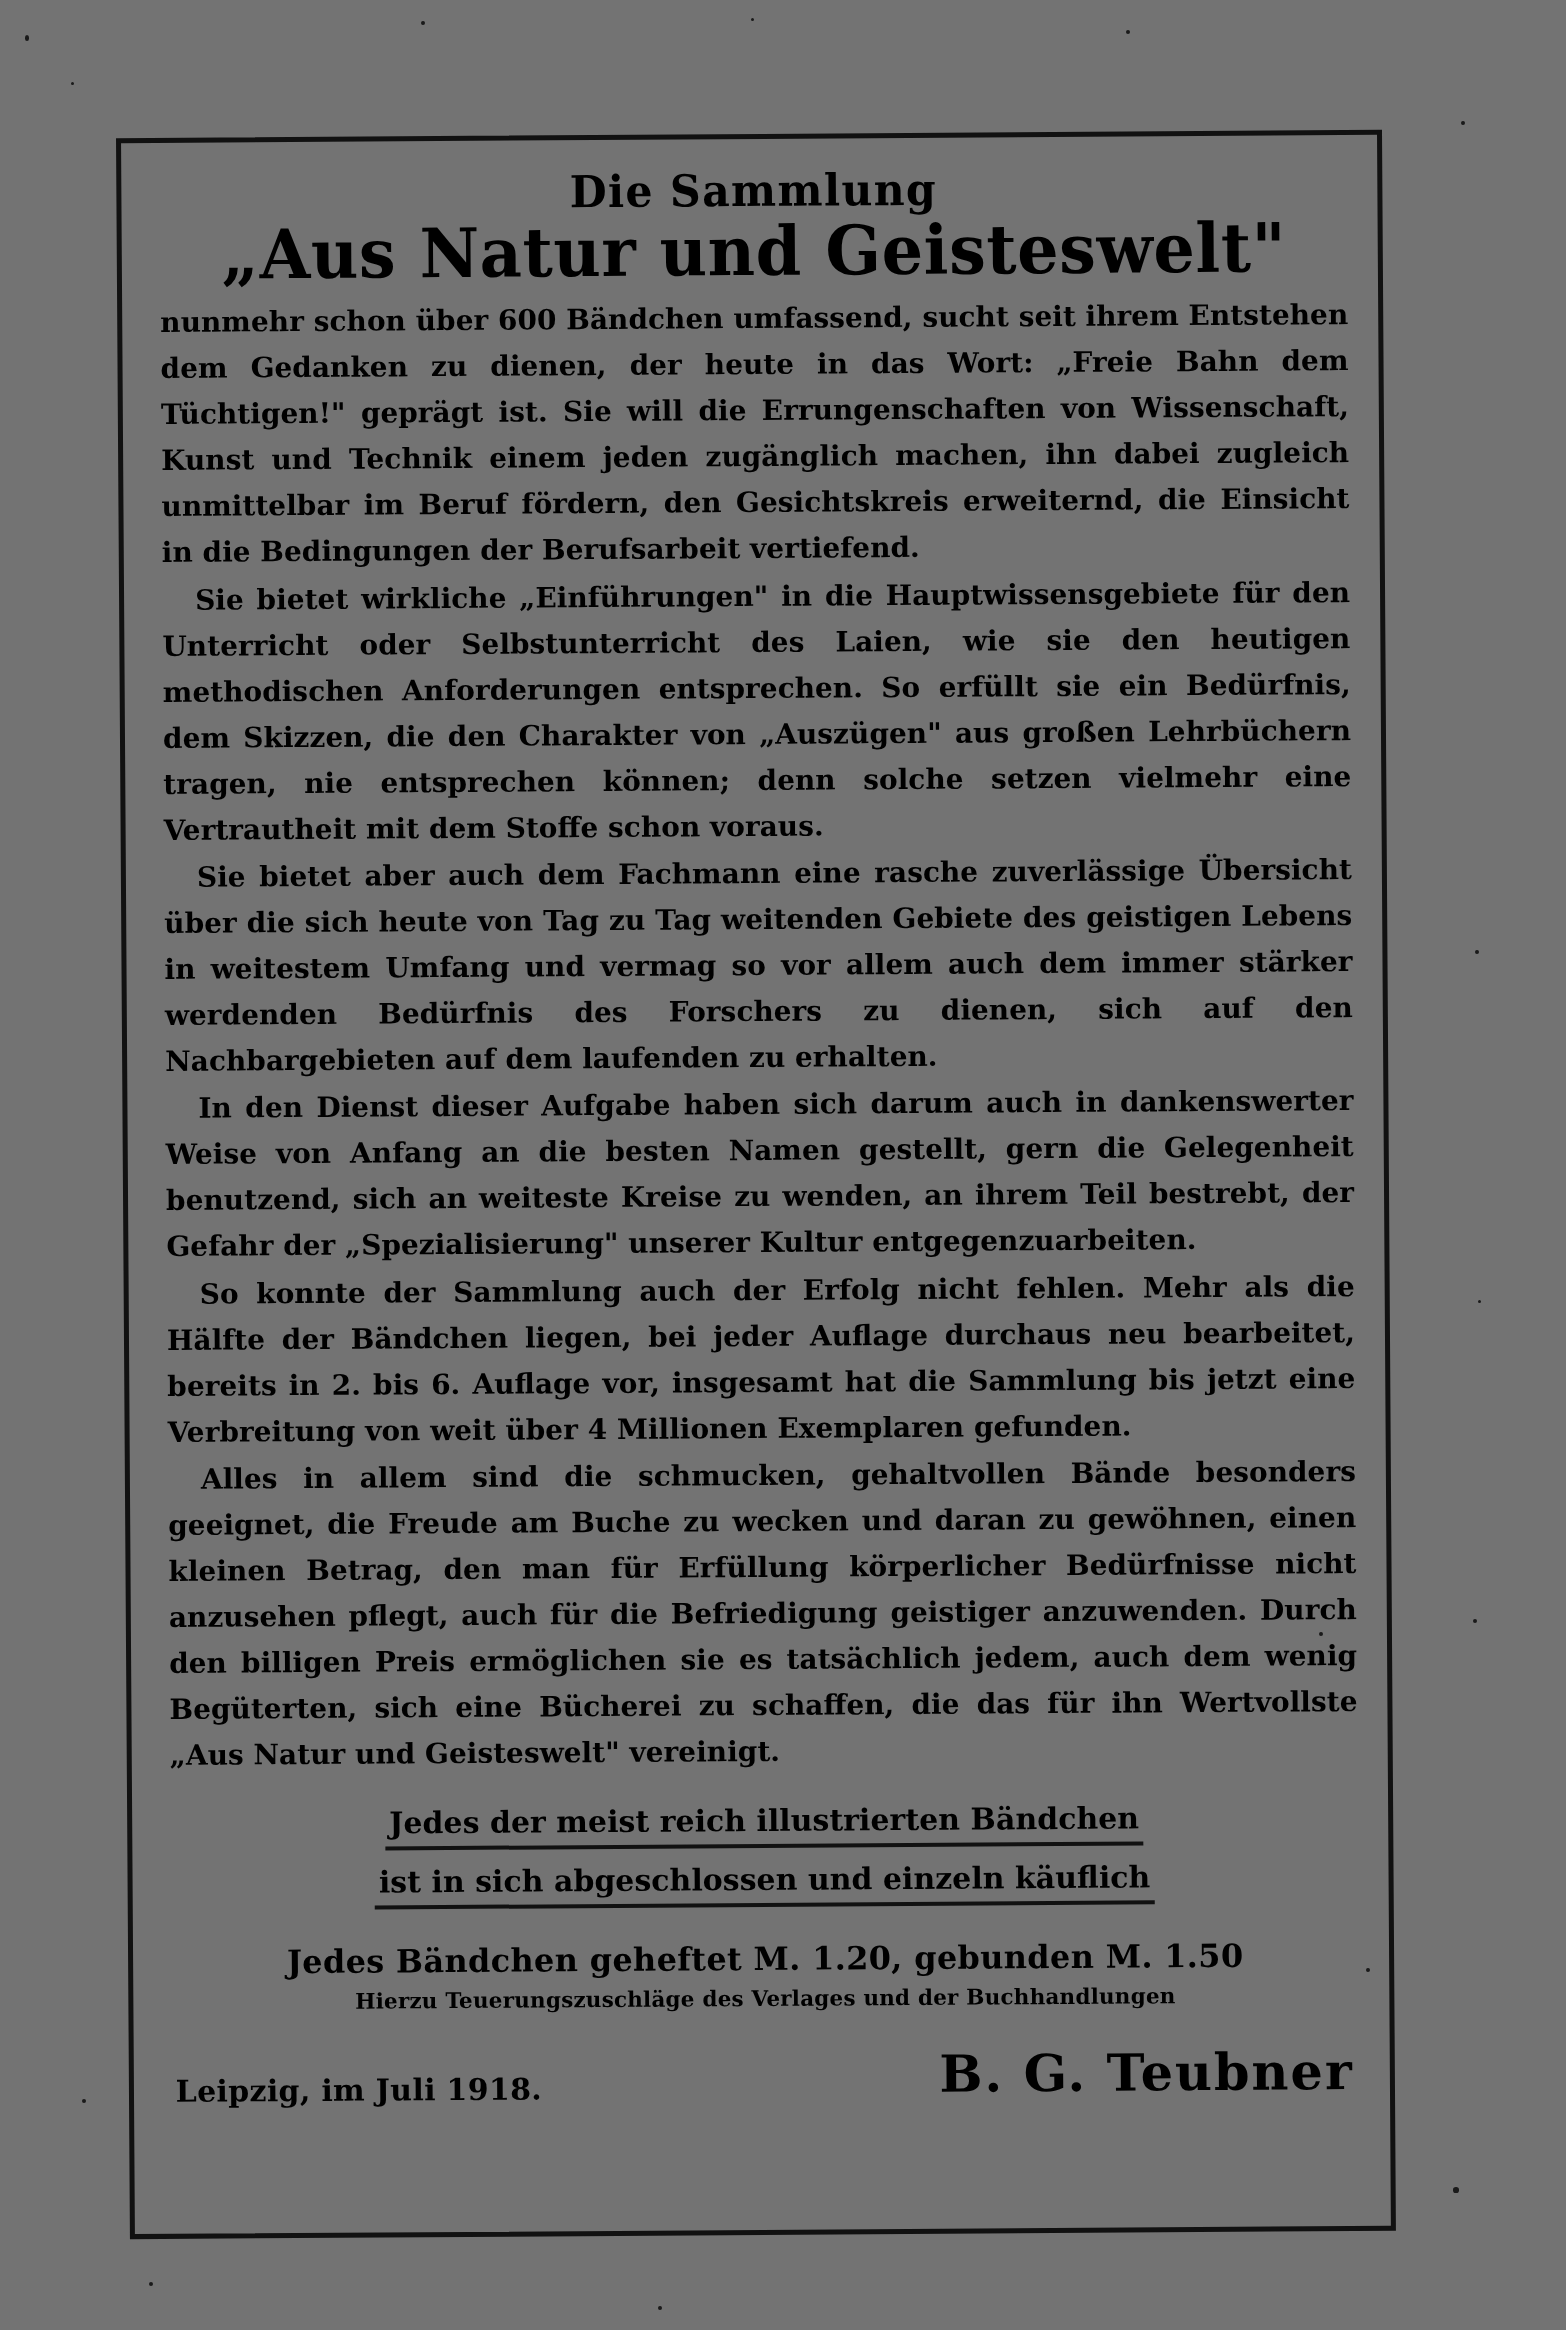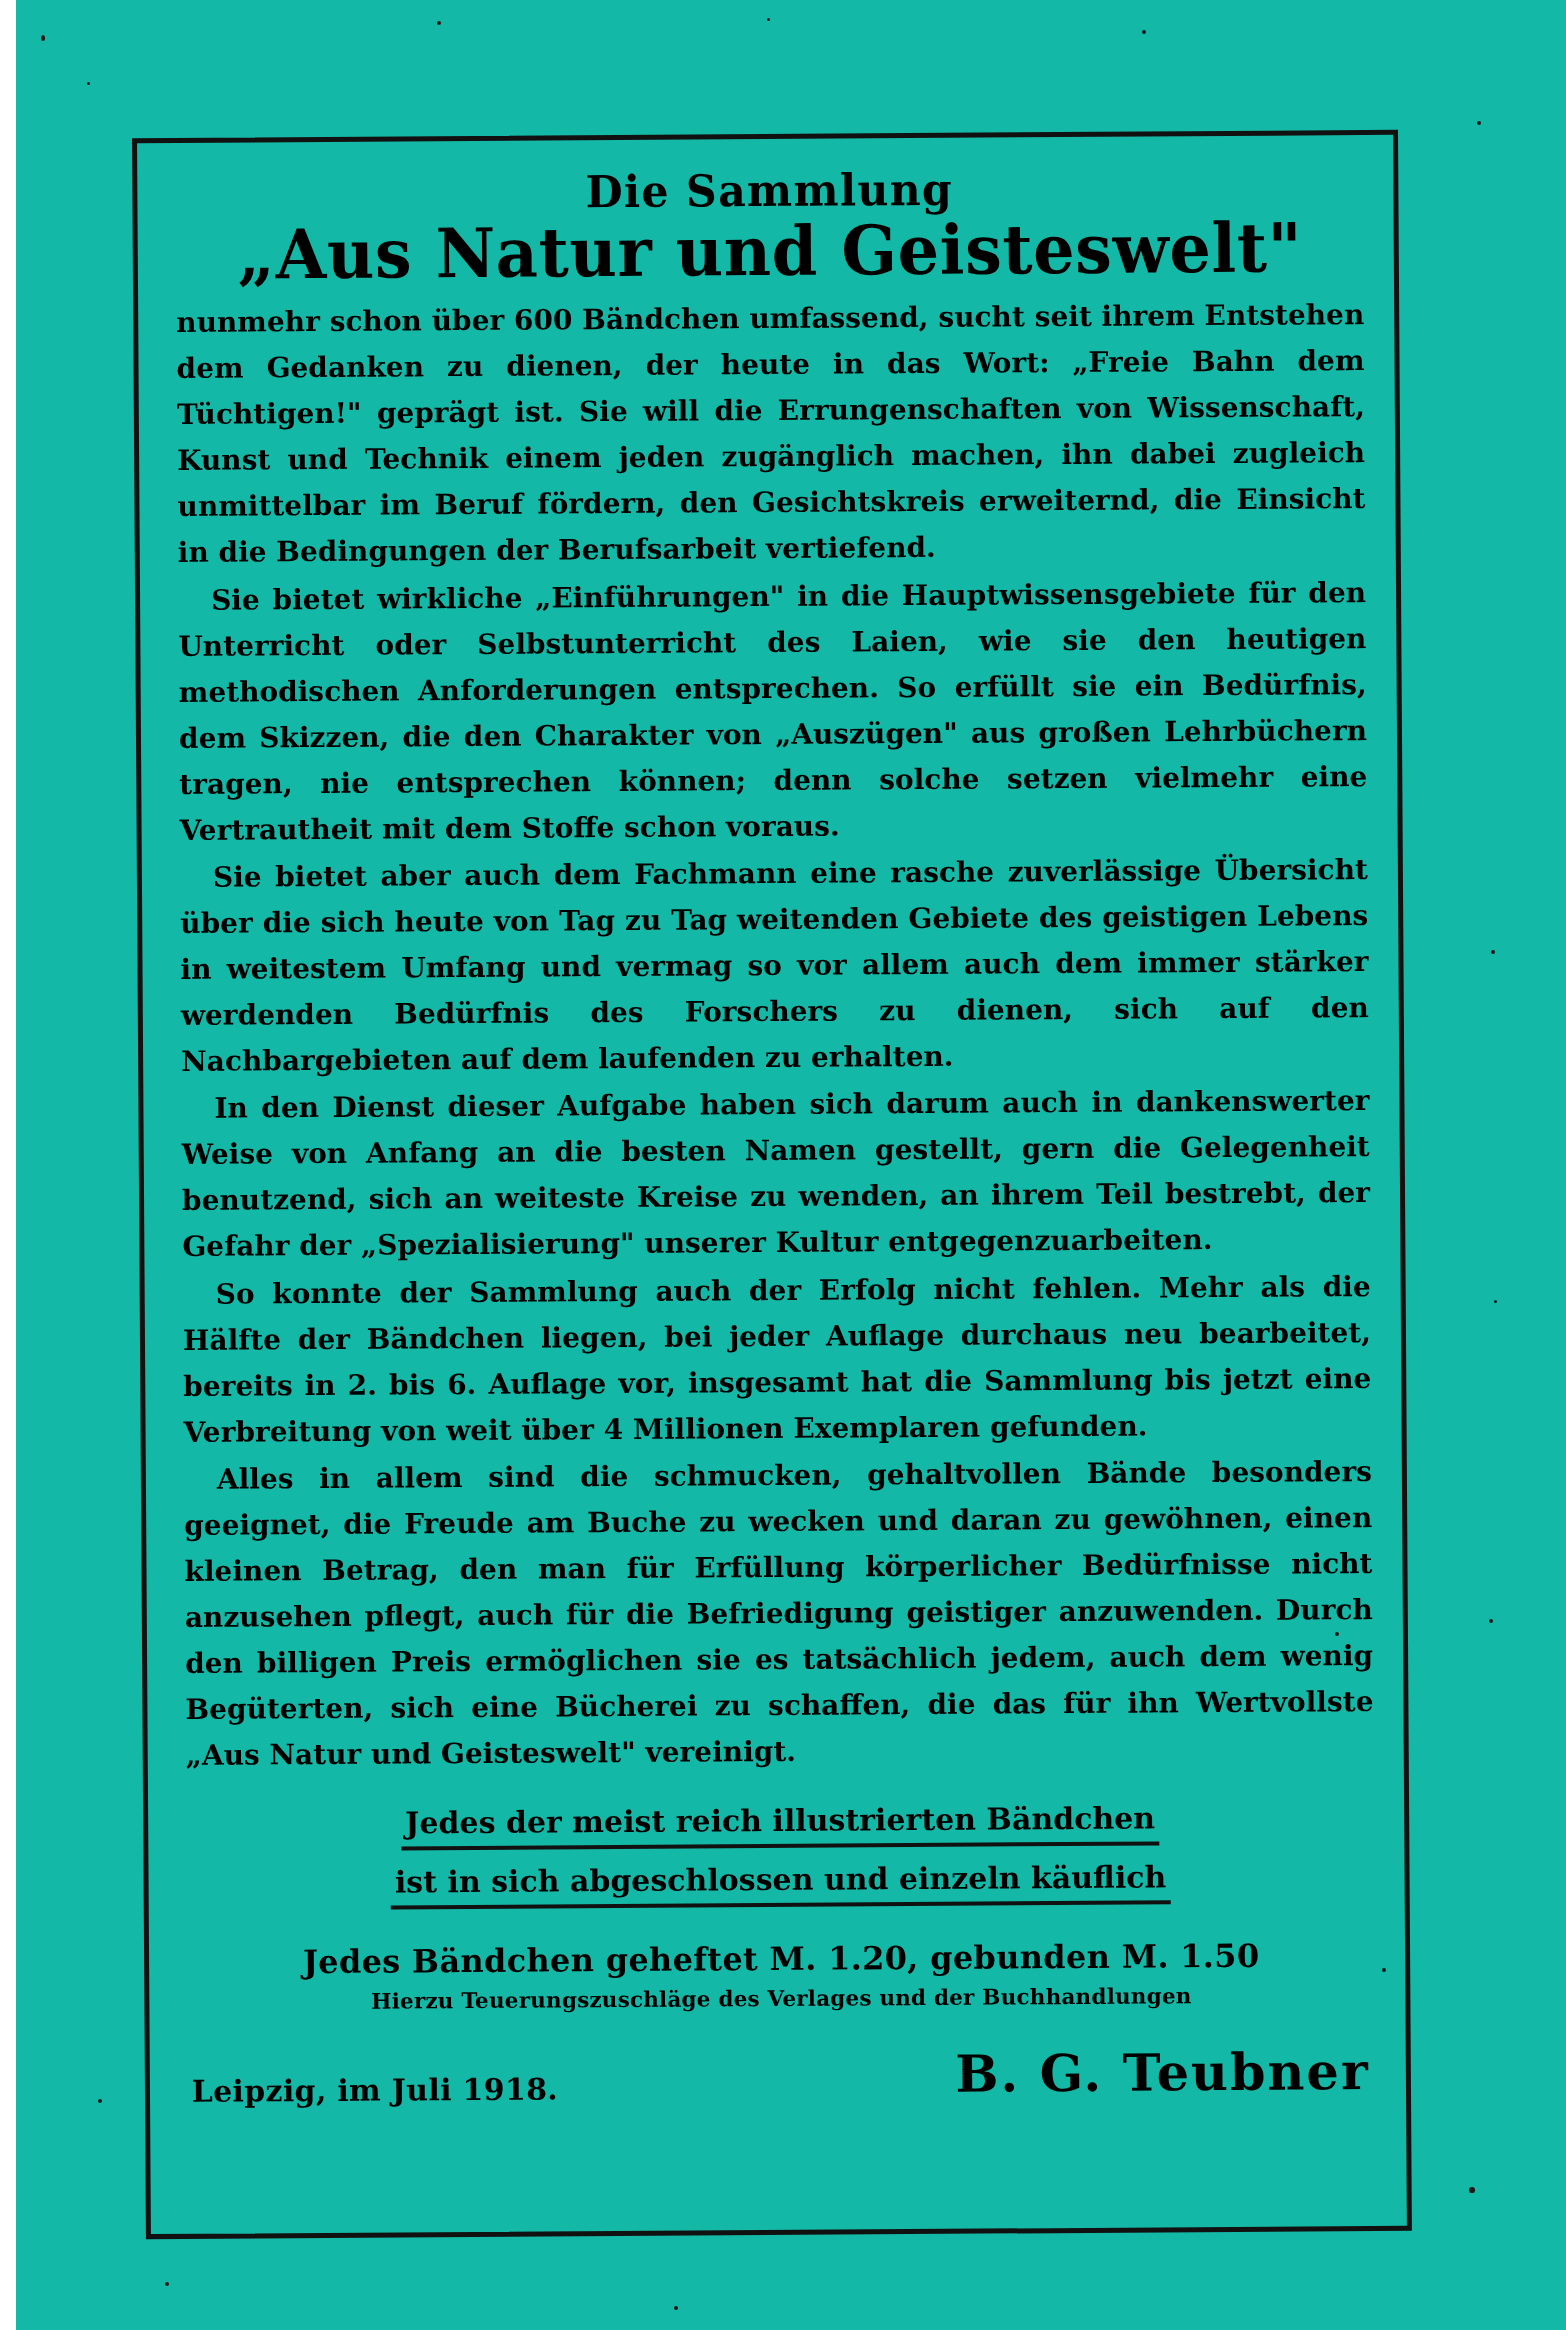--- a/index.html
+++ b/index.html
@@ -14,22 +14,21 @@
     position: relative;
     font-family: "DejaVu Serif", "Liberation Serif", serif;
     color: #000000;
     overflow: hidden;
   }
 
   
   .scan-page {
     position: absolute;
     inset: 0;
-    background: #14b8a6;
-    margin-left: 16px;
+    background: #737373;
   }
 
   
   .speck {
     position: absolute;
     background: #1a1a1a;
     border-radius: 50%;
   }
 
   

